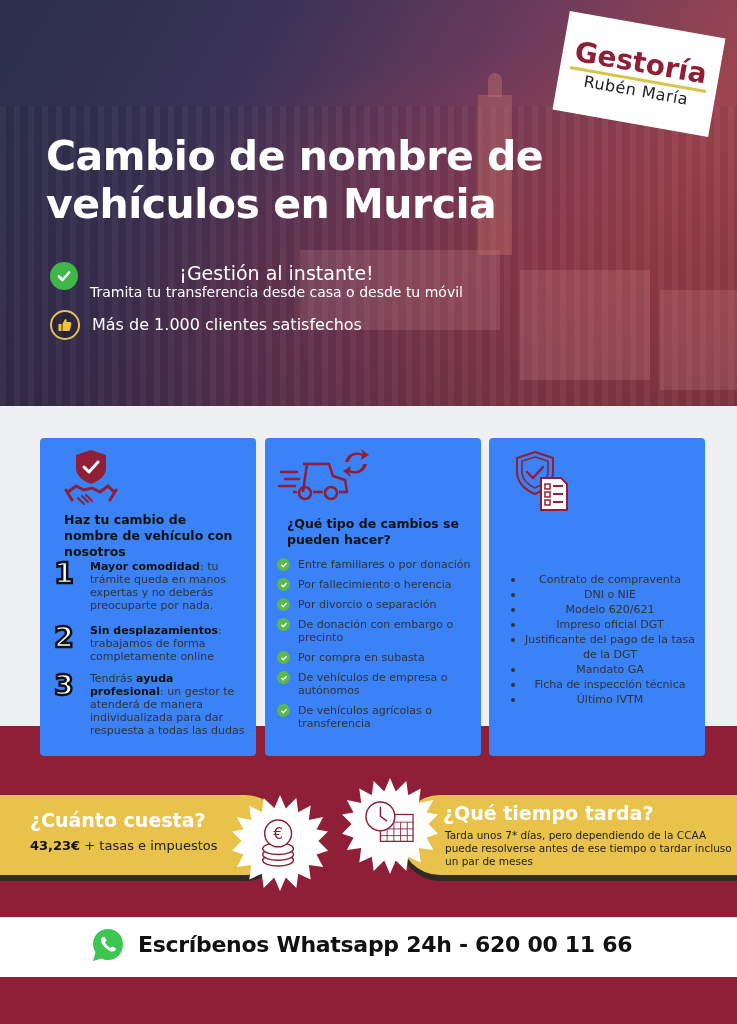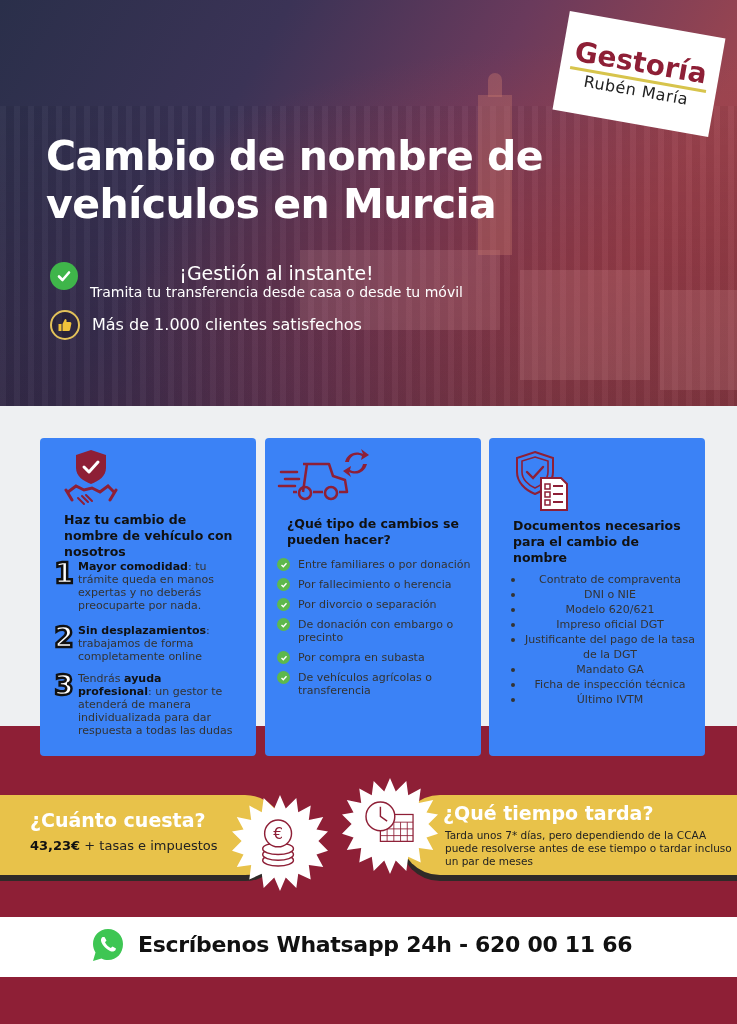--- a/index.html
+++ b/index.html
@@ -67,21 +67,21 @@
   .card-heading { position: absolute; font-weight: bold; color: #111; font-size: 12.5px; line-height: 16px; font-family: "DejaVu Sans", sans-serif; }
   .card-1 .card-heading { left: 24px; top: 74px; width: 180px; }
   .card-2 .card-heading { left: 22px; top: 78px; width: 190px; }
   .card-3 .card-heading { left: 24px; top: 80px; width: 180px; }
 
   .num-item { position: absolute; left: 10px; display: flex; }
   .num-glyph {
     width: 28px; font-size: 28px; line-height: 28px; font-weight: bold; color: #fff;
     -webkit-text-stroke: 2.5px #111; font-family: "DejaVu Sans", sans-serif; text-align: center;
   }
-  .num-text { margin-left: 0; width: 158px; font-size: 11px; line-height: 13px; color: #333; }
+  .num-text { margin-left: 12px; width: 158px; font-size: 11px; line-height: 13px; color: #333; }
   .num-text b { color: #111; }
 
   .check-list { position: absolute; left: 12px; top: 120px; width: 200px; list-style: none; }
   .check-list li { display: flex; align-items: flex-start; font-size: 11px; line-height: 13px; color: #333; margin-bottom: 7px; }
   .mini-check { width: 13px; height: 13px; border-radius: 50%; background: #5db84c; flex: 0 0 13px; margin-right: 8px; margin-top: 0; display: flex; align-items: center; justify-content: center; }
 
   .bullet-list { position: absolute; left: 22px; top: 134px; width: 184px; list-style: none; text-align: center; }
   .bullet-list li { position: relative; padding-left: 14px; font-size: 11px; line-height: 15px; color: #333; margin-bottom: 0; }
   .bullet-list li:before { content: ""; position: absolute; left: 0; top: 6px; width: 4px; height: 4px; border-radius: 50%; background: #333; }
 
@@ -233,37 +233,44 @@
           </svg>
         </span>
         <span>Por compra en subasta</span>
       </li>
     <li>
         <span class="mini-check">
           <svg width="8" height="8" viewBox="0 0 8 8">
             <path d="M1.5 4 L3.3 5.8 L6.5 2.2" fill="none" stroke="#fff" stroke-width="1.4"></path>
           </svg>
         </span>
+        <span>De vehículos de empresa o autónomos</span>
+      </li>
+    <li>
+        <span class="mini-check">
+          <svg width="8" height="8" viewBox="0 0 8 8">
+            <path d="M1.5 4 L3.3 5.8 L6.5 2.2" fill="none" stroke="#fff" stroke-width="1.4"></path>
+          </svg>
+        </span>
         <span>De vehículos agrícolas o transferencia</span>
       </li>
   </ul>
 </div>
 
 <div class="card card-3">
   <svg class="card-icon" style="left:24px;top:12px;" width="58" height="62" viewBox="0 0 58 62">
     <path d="M22 2 L40 8 L40 22 C40 32 32 40 22 44 C12 40 4 32 4 22 L4 8 Z" fill="none" stroke="#8e1f36" stroke-width="2"></path>
     <path d="M22 7 L35 11 L35 22 C35 29 29 35 22 38 C15 35 9 29 9 22 L9 11 Z" fill="none" stroke="#8e1f36" stroke-width="1.6"></path>
     <path d="M14 22 L20 28 L30 17" fill="none" stroke="#8e1f36" stroke-width="2.4" stroke-linecap="round"></path>
     <path d="M28 28 L48 28 L54 34 L54 60 L28 60 Z" fill="#fff" stroke="#8e1f36" stroke-width="2"></path>
     <rect x="32" y="34" width="5" height="5" fill="none" stroke="#8e1f36" stroke-width="1.5"></rect>
     <rect x="32" y="42" width="5" height="5" fill="none" stroke="#8e1f36" stroke-width="1.5"></rect>
     <rect x="32" y="50" width="5" height="5" fill="none" stroke="#8e1f36" stroke-width="1.5"></rect>
     <path d="M40 36 L50 36 M40 44 L50 44 M40 52 L50 52" stroke="#8e1f36" stroke-width="1.8"></path>
   </svg>
-  <div class="card-heading">Documentos necesarios para el cambio de nombre</div>
   <ul class="bullet-list">
     <li>Contrato de compraventa</li>
     <li>DNI o NIE</li>
     <li>Modelo 620/621</li>
     <li>Impreso oficial DGT</li>
     <li>Justificante del pago de la tasa de la DGT</li>
     <li>Mandato GA</li>
     <li>Ficha de inspección técnica</li>
     <li>Último IVTM</li>
   </ul>

